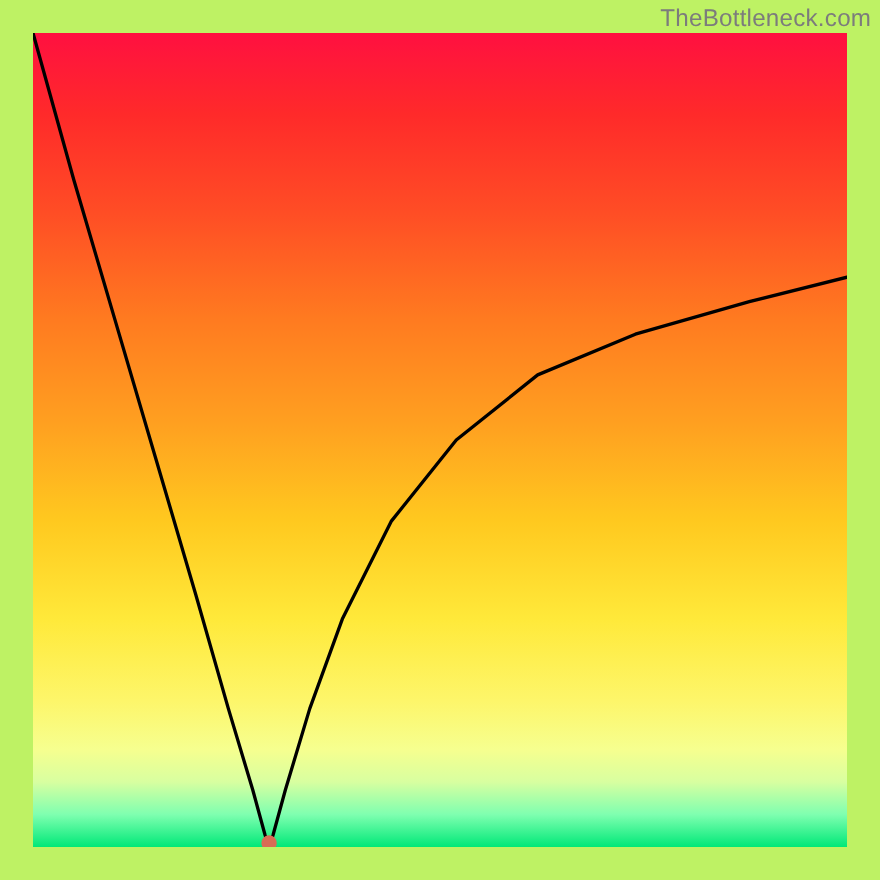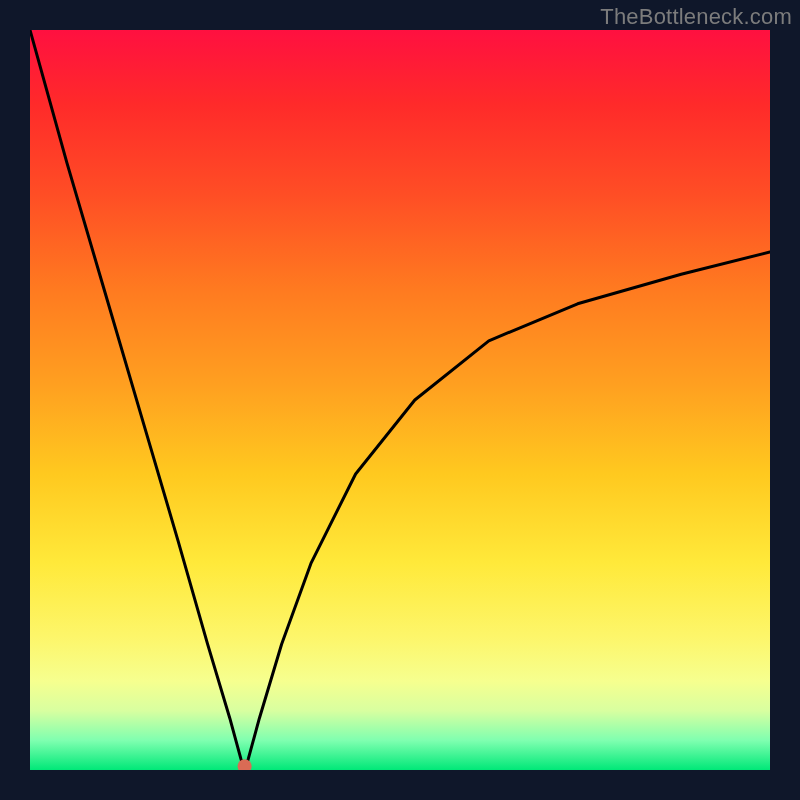--- a/index.html
+++ b/index.html
@@ -8,21 +8,21 @@
     width: 800px;
     height: 800px;
     background: #000;
     font-family: Arial, Helvetica, sans-serif;
     overflow: hidden;
   }
   .frame {
     position: relative;
     width: 800px;
     height: 800px;
-    background: #0f172a;
+    background: #bef264;
   }
   .plot-area {
     position: absolute;
     left: 30px;
     top: 30px;
     width: 740px;
     height: 740px;
     background: linear-gradient(
       to bottom,
       #ff1040 0%,

